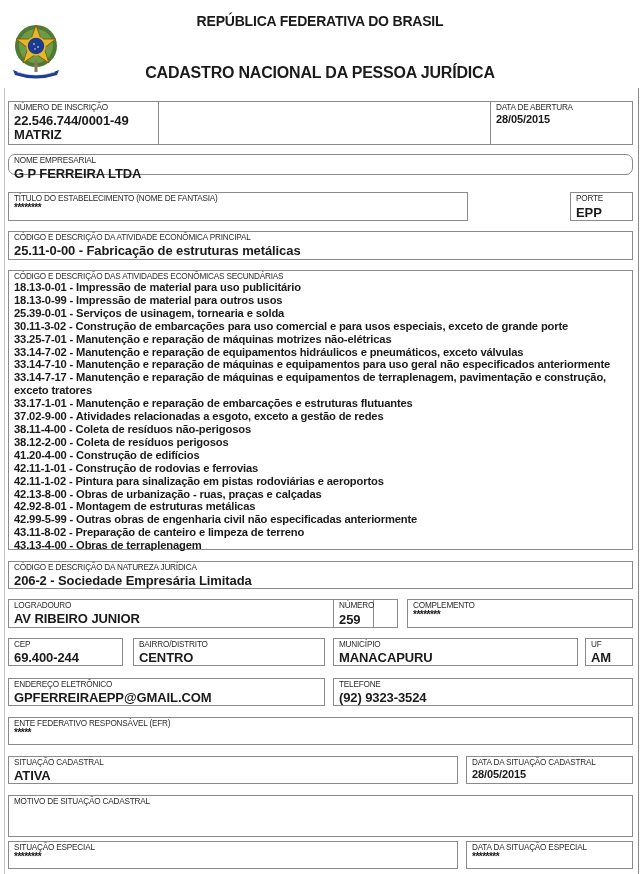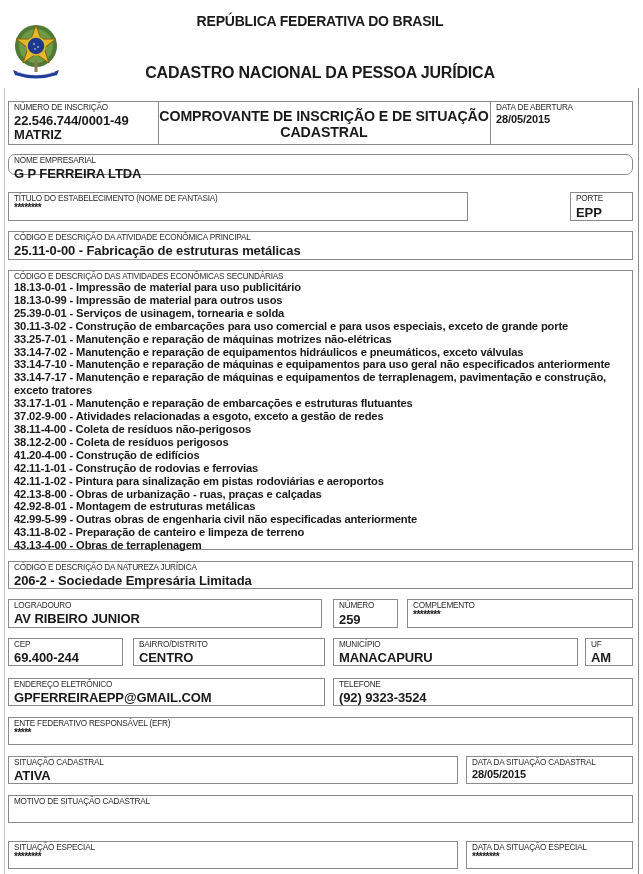--- a/index.html
+++ b/index.html
@@ -43,26 +43,20 @@
   </svg>
 </div>
 <div class="h1">REPÚBLICA FEDERATIVA DO BRASIL</div>
 <div class="h2">CADASTRO NACIONAL DA PESSOA JURÍDICA</div>
 
 <div class="box" style="left:8px; top:101px; width:625px; height:44px;">
   <span class="lbl">NÚMERO DE INSCRIÇÃO</span>
   <span class="val" style="top:11px;">22.546.744/0001-49</span>
   <span class="val" style="top:25px;">MATRIZ</span>
   <div class="divider" style="left:149px;"></div>
-  <div style="position:absolute; left:150px; width:330px; top:0; bottom:0;">
-    <div class="comp-title">
-      <div>COMPROVANTE DE INSCRIÇÃO E DE SITUAÇÃO</div>
-      <div>CADASTRAL</div>
-    </div>
-  </div>
   <div class="divider" style="left:481px;"></div>
   <span class="lbl" style="left:487px;">DATA DE ABERTURA</span>
   <span class="val" style="left:487px; top:11px; font-size:11px;">28/05/2015</span>
 </div>
 
 <div class="box" style="left:8px; top:154px; width:625px; height:21px;border-radius:7px;">
   <span class="lbl">NOME EMPRESARIAL</span>
   <span class="val v1">G P FERREIRA LTDA</span>
 </div>
 
@@ -104,21 +98,21 @@
     <li>43.11-8-02 - Preparação de canteiro e limpeza de terreno</li>
     <li>43.13-4-00 - Obras de terraplenagem</li>
   </ul>
 </div>
 
 <div class="box" style="left:8px; top:561px; width:625px; height:28px;">
   <span class="lbl">CÓDIGO E DESCRIÇÃO DA NATUREZA JURÍDICA</span>
   <span class="val v1">206-2 - Sociedade Empresária Limitada</span>
 </div>
 
-<div class="box" style="left:8px; top:599px; width:314px; height:29px;">
+<div class="box" style="left:8px; top:599px; width:366px; height:29px;">
   <span class="lbl">LOGRADOURO</span>
   <span class="val v1">AV RIBEIRO JUNIOR</span>
 </div>
 <div class="box" style="left:333px; top:599px; width:65px; height:29px;">
   <span class="lbl">NÚMERO</span>
   <span class="val" style="top:12px;">259</span>
 </div>
 <div class="box" style="left:407px; top:599px; width:226px; height:29px;">
   <span class="lbl">COMPLEMENTO</span>
   <span class="val mask">********</span>
@@ -157,21 +151,21 @@
 
 <div class="box" style="left:8px; top:756px; width:450px; height:28px;">
   <span class="lbl">SITUAÇÃO CADASTRAL</span>
   <span class="val v1">ATIVA</span>
 </div>
 <div class="box" style="left:466px; top:756px; width:167px; height:28px;">
   <span class="lbl">DATA DA SITUAÇÃO CADASTRAL</span>
   <span class="val v1" style="font-size:11px;">28/05/2015</span>
 </div>
 
-<div class="box" style="left:8px; top:795px; width:625px; height:28px;">
+<div class="box" style="left:8px; top:795px; width:625px; height:42px;">
   <span class="lbl">MOTIVO DE SITUAÇÃO CADASTRAL</span>
   <span class="val v1"></span>
 </div>
 
 <div class="box" style="left:8px; top:841px; width:450px; height:28px;">
   <span class="lbl">SITUAÇÃO ESPECIAL</span>
   <span class="val mask">********</span>
 </div>
 <div class="box" style="left:466px; top:841px; width:167px; height:28px;">
   <span class="lbl">DATA DA SITUAÇÃO ESPECIAL</span>

